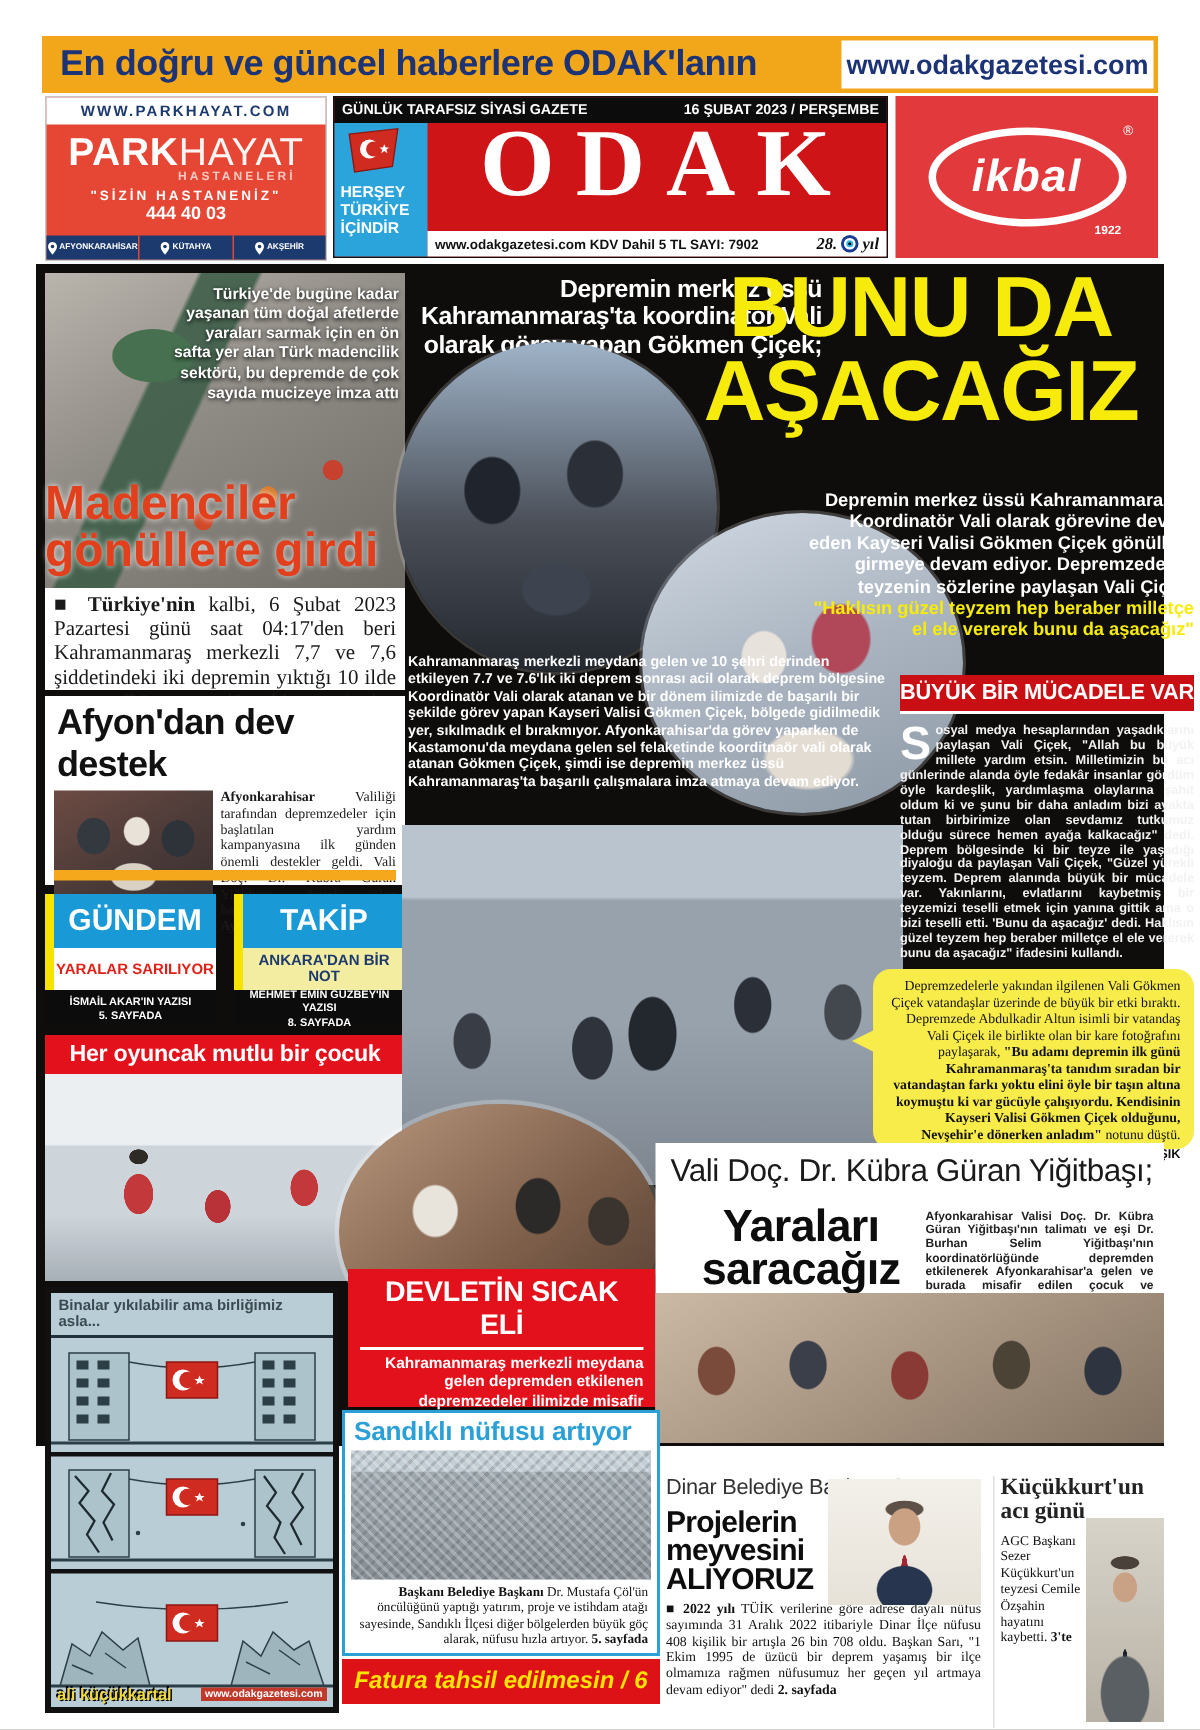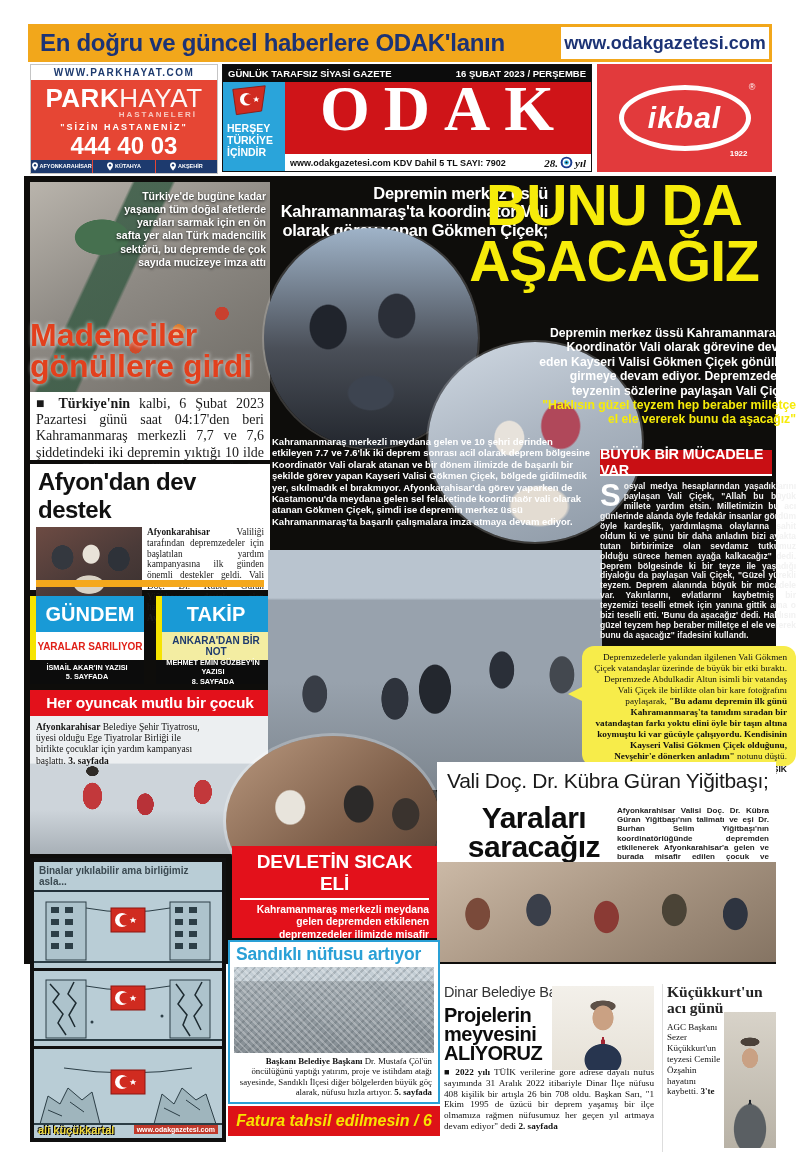--- a/index.html
+++ b/index.html
@@ -16,21 +16,21 @@
 
   
   .parkhayat{left:30px;top:64px;width:186px;height:108px;background:#e64634;border:1px solid #c5c5c5;display:flex;flex-direction:column;}
   .ph-top{background:#fff;height:18px;display:flex;align-items:center;justify-content:center;
           font-size:10px;font-weight:800;color:#1d3a6e;letter-spacing:1.5px;}
   .ph-mid{flex:1;color:#fff;text-align:center;position:relative;}
   .ph-brand{font-size:26px;letter-spacing:.5px;margin-top:3px;}
   .ph-brand b{font-weight:800;} .ph-brand span{font-weight:300;opacity:.95;}
   .ph-sub{font-size:8px;font-weight:700;letter-spacing:2px;color:#f7c8c0;margin-top:-4px;text-align:right;padding-right:20px;}
   .ph-tag{font-size:9px;font-weight:700;letter-spacing:2px;margin-top:3px;color:#fff;}
-  .ph-phone{font-size:24px;font-weight:800;margin-top:0;}
+  .ph-phone{font-size:12px;font-weight:800;margin-top:0;}
   .ph-bottom{height:16px;background:#1d3a6e;display:flex;}
   .ph-loc{flex:1;display:flex;align-items:center;justify-content:center;gap:2px;color:#fff;font-size:5.5px;font-weight:700;border-right:1px solid #e64634;}
   .ph-loc:last-child{border-right:none;}
 
   
   .masthead{left:222px;top:64px;width:370px;height:108px;background:#cf1418;border:1px solid #111;box-sizing:border-box;}
   .mh-topbar{position:absolute;left:0;top:0;right:0;height:17px;background:#0c0c0c;display:flex;align-items:center;justify-content:space-between;
              color:#fff;font-size:9.5px;font-weight:700;padding:0 5px;box-sizing:border-box;}
   .mh-blue{position:absolute;left:0;top:17px;width:62px;bottom:0;background:#2aa4da;color:#fff;padding:2px 4px;box-sizing:border-box;}
   .mh-motto{font-size:10.5px;font-weight:800;line-height:1.15;margin-top:2px;}
@@ -135,21 +135,21 @@
       linear-gradient(#b9c4cf 0 20%, #98a2ad 21% 55%, #7d868f);}
   .circle-photo{left:226px;top:736px;width:214px;height:170px;border-radius:50%;z-index:4;background:
       radial-gradient(26px 30px at 30% 42%, #e8e4dc 55%, transparent 60%),
       radial-gradient(24px 30px at 62% 40%, #2c2a29 60%, transparent 64%),
       radial-gradient(22px 26px at 84% 46%, #3a332e 60%, transparent 64%),
       linear-gradient(140deg,#b9987e,#7e5f4a 55%,#4e3b30);
       box-shadow:0 0 0 3px rgba(255,255,255,.25);}
 
   .right-lead{left:536px;top:326px;width:260px;text-align:right;font-size:12.2px;font-weight:800;line-height:1.18;color:#fff;z-index:6;}
   .right-lead .yellow{color:#f6eb0a;}
-  .mucadele-bar{left:600px;top:450px;width:172px;height:26px;background:#c90f14;color:#fff;font-size:14.5px;font-weight:800;
+  .mucadele-bar{left:600px;top:450px;width:196px;height:26px;background:#c90f14;color:#fff;font-size:14.5px;font-weight:800;
       display:flex;align-items:center;justify-content:center;letter-spacing:-.2px;border-bottom:2px solid #fff;box-sizing:border-box;}
   .mucadele-body{left:600px;top:482px;width:196px;height:164px;color:#f2f2f2;font-size:8.5px;font-weight:600;line-height:1.17;text-align:justify;overflow:hidden;}
   .mucadele-body .dropcap{float:left;font-size:31px;font-weight:800;line-height:.8;padding:2px 3px 0 0;color:#fff;}
   .note-box{left:582px;top:646px;width:214px;height:120px;background:#f7ec4a;border-radius:12px;padding:6px 9px;box-sizing:border-box;
       font-family:"Liberation Serif",serif;font-size:9.2px;line-height:1.2;color:#111;text-align:right;z-index:6;}
   .note-tail{position:absolute;left:-14px;top:40px;width:0;height:0;border-top:8px solid transparent;border-bottom:8px solid transparent;border-right:16px solid #f7ec4a;}
   .note-reporter{font-weight:700;font-family:"Liberation Sans",sans-serif;font-size:8.5px;margin-top:2px;}
 
   
   .vali-bar{left:437px;top:762px;width:339px;height:38px;background:#fff;display:flex;align-items:center;z-index:7;
@@ -326,24 +326,20 @@
     <div class="topic">ANKARA'DAN BİR NOT</div>
     <div class="foot">
       <span>MEHMET EMİN GÜZBEY'İN YAZISI</span>
       <span>8. SAYFADA</span>
     </div>
   </div>
 
   <div class="abs toys-box">
     <div class="toys-headline">Her oyuncak mutlu bir çocuk</div>
     <div class="toys-photo"></div>
-    <div class="toys-text">
-      <span class="serifbold">Afyonkarahisar</span><span> Belediye Şehir Tiyatrosu, üyesi olduğu Ege Tiyatrolar Birliği ile birlikte çocuklar için yardım kampanyası başlattı.</span>
-      <b>3. sayfada</b>
-    </div>
   </div>
 
   <div class="abs cartoon">
     <div class="cartoon-caption">Binalar yıkılabilir ama birliğimiz asla...</div>
     <svg width="188" height="238" viewBox="0 0 188 238">
       <rect x="0" y="0" width="188" height="238" fill="#b9cdd6"></rect>
 
       <g stroke="#2c3e46" fill="#adc3cc">
         <rect x="12" y="10" width="40" height="58"></rect>
           <rect x="136" y="10" width="40" height="58"></rect>

